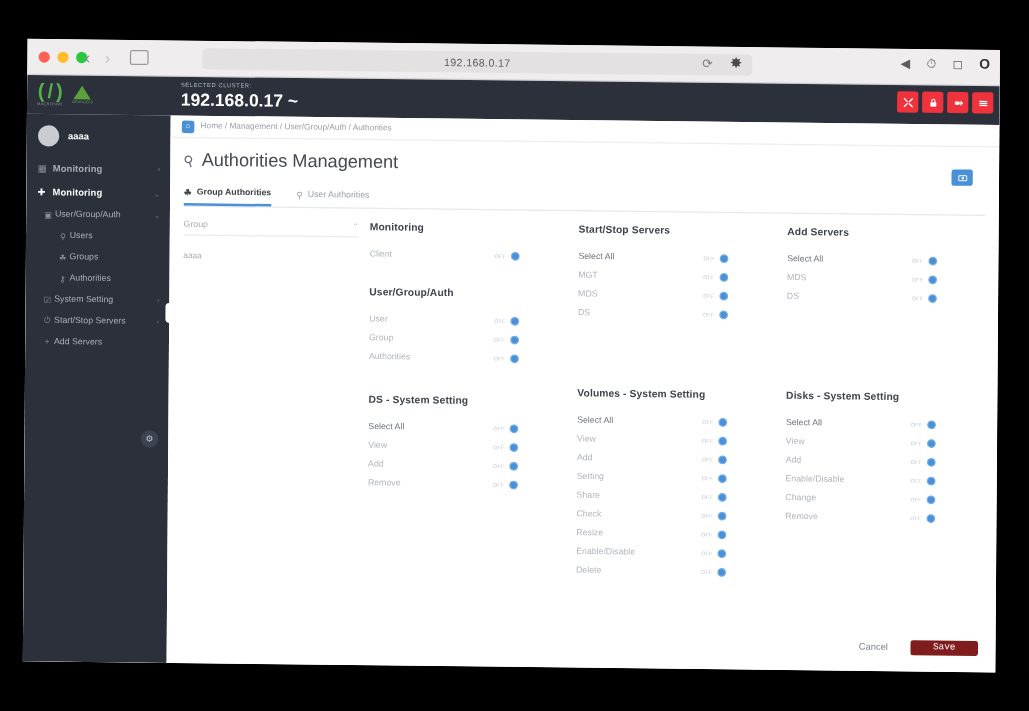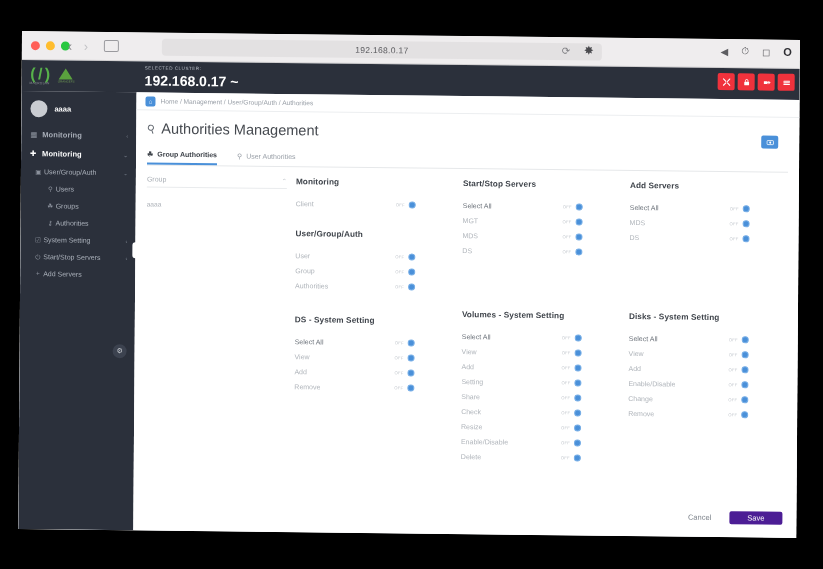--- a/index.html
+++ b/index.html
@@ -285,22 +285,22 @@
   }
 
   .footer-btns {
     position: absolute; right: 14px; bottom: 10px;
     display: flex; align-items: center; gap: 8px;
   }
   .btn-cancel {
     font-size: 7.5px; color: #7d838b; padding: 5px 10px; cursor: pointer; text-align: center;
   }
   .btn-save {
-    font-size: 7.5px; color: #fff; background: #4c1d95;
-    padding: 2px 18px; border-radius: 2px; cursor: pointer;
+    font-size: 7.5px; color: #fff; background: #7f1d1d;
+    padding: 2px 18px; border-radius: 2px; cursor: pointer; font-family: Liberation Mono, monospace;
   }
 </style>
 </head>
 <body>
 
 <div id="stage">
  <div id="skew">
 
   <div class="chrome-outer">
     <div class="tb-row">

